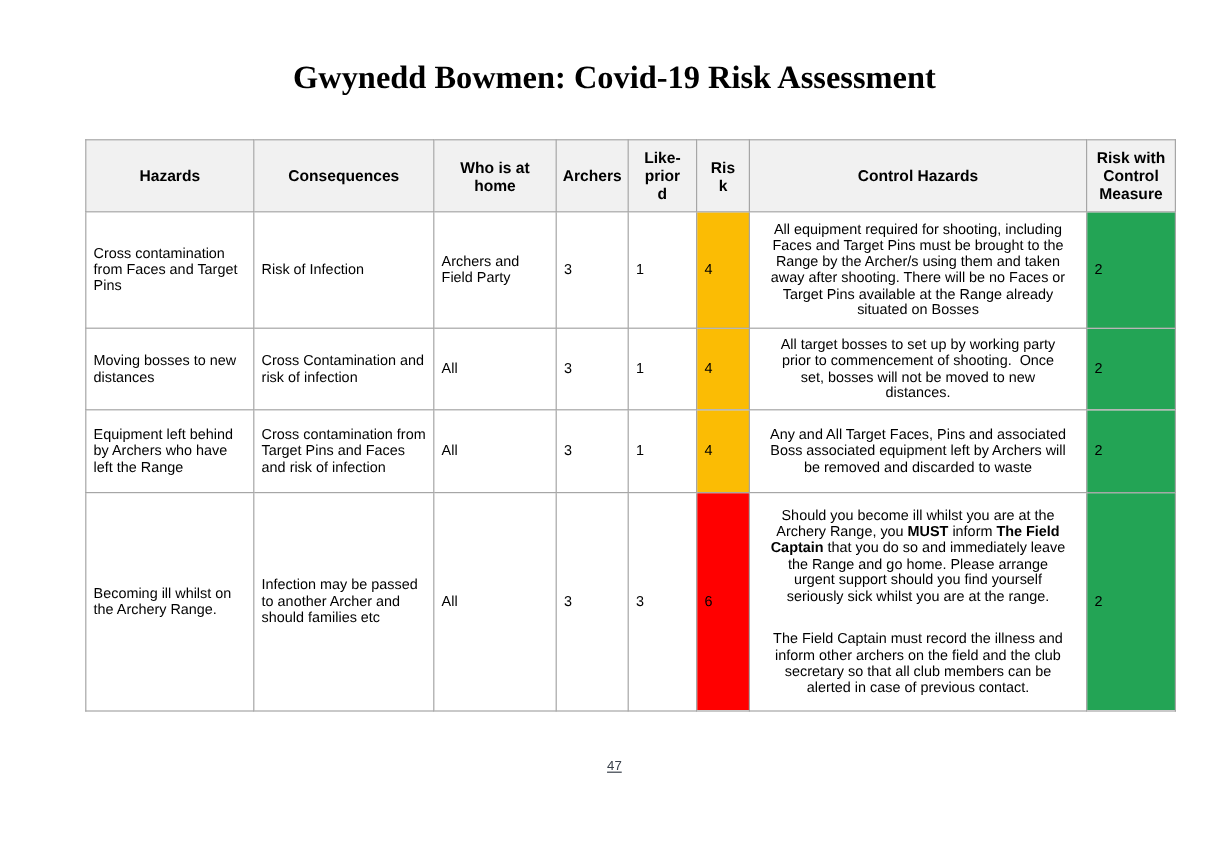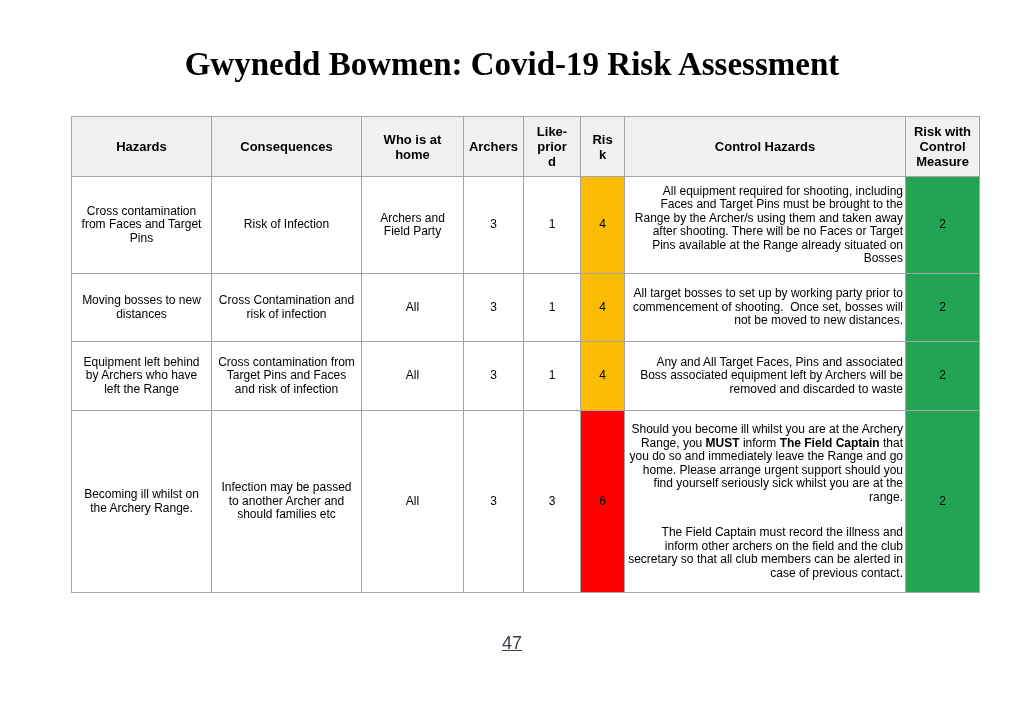--- a/index.html
+++ b/index.html
@@ -12,21 +12,21 @@
     height: 723px;
     overflow: hidden;
     font-family: "Liberation Sans", "DejaVu Sans", sans-serif;
     color: #000000;
   }
   .doc-title {
     margin-top: 49px;
     text-align: center;
     font-family: "Liberation Serif", "DejaVu Serif", serif;
     font-weight: bold;
-    font-size: 33px;
+    font-size: 27px;
     line-height: 31px;
     color: #000000;
   }
   table.risk-table {
     border-collapse: collapse;
     table-layout: fixed;
     margin: 36px 0 0 71px;
     width: 908px;
   }
   table.risk-table th,
@@ -40,39 +40,39 @@
     font-weight: bold;
     font-size: 13px;
     line-height: 15px;
     text-align: center;
     white-space: pre-line;
     padding: 2px 3px;
   }
   table.risk-table td {
     font-size: 12px;
     line-height: 13.5px;
-    text-align: center;
+    text-align: left;
     padding: 2px 6px;
   }
   table.risk-table td.control {
-    text-align: right;
+    text-align: center;
     white-space: pre-wrap;
-    padding: 3px 2px;
+    padding: 3px 16px;
   }
   table.risk-table td.control p { margin: 0; white-space: pre-wrap; }
   table.risk-table td.control p + p { margin-top: 22px; }
   tr.hdr   { height: 60px; }
   tr.row-0 { height: 97px; }
   tr.row-1 { height: 68px; }
   tr.row-2 { height: 69px; }
   tr.row-3 { height: 182px; }
   .page-number {
     margin-top: 40px;
     text-align: center;
-    font-size: 18px;
+    font-size: 11px;
     color: #39404a;
     text-decoration: underline;
   }
 </style>
 </head>
 <body>
 
 <div class="doc-title">Gwynedd Bowmen: Covid-19 Risk Assessment</div>
 
 <table class="risk-table">

